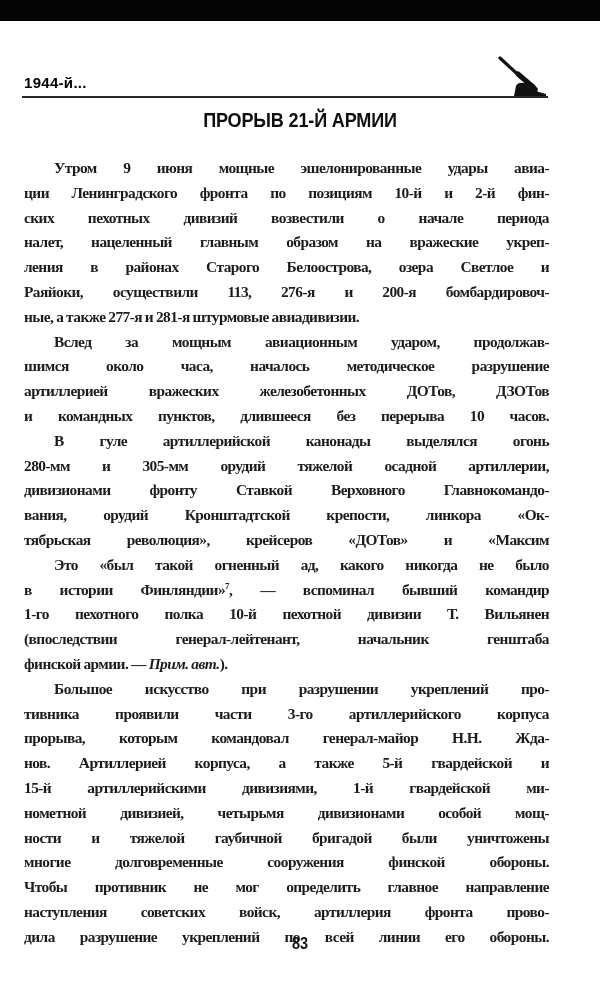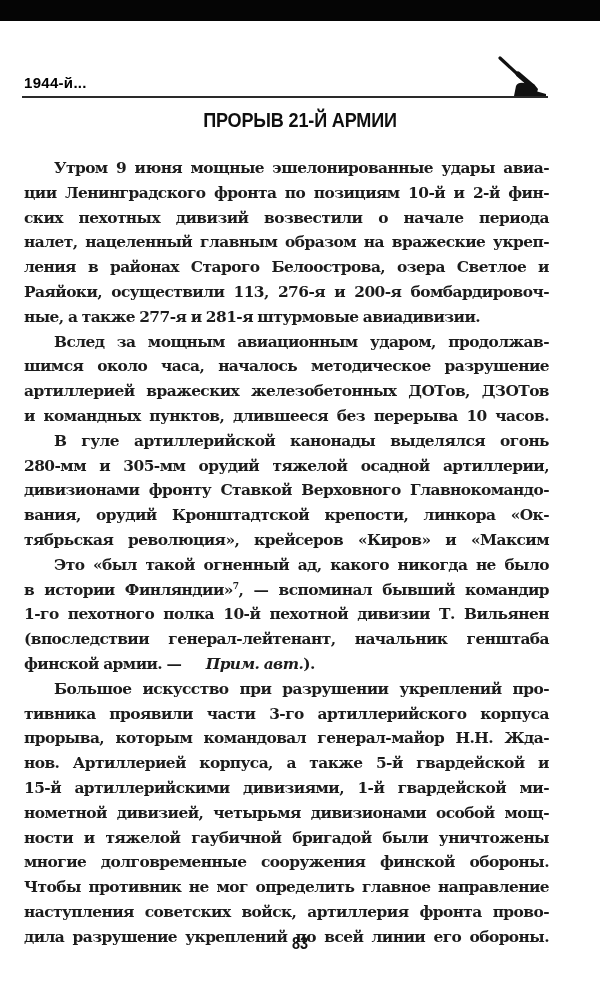--- a/index.html
+++ b/index.html
@@ -75,22 +75,22 @@
       white-space: nowrap;
       letter-spacing: -0.55px;
       word-spacing: -0.5px;
     }
     .line.last {
       text-align-last: left;
     }
     .line.indent {
       padding-left: 30px;
     }
-    .body-text p { text-indent: 0; }
-    .italic { font-style: italic; margin-left: 20px; }
+    .body-text p { text-indent: 0; font-family: Liberation Serif, serif; }
+    .italic { font-style: italic; }
     sup { font-size: 9px; line-height: 0; }
     .page-number {
       position: absolute;
       left: 0; top: 934px;
       width: 600px;
       text-align: center;
       font-family: "Liberation Sans", sans-serif;
       font-size: 17px;
       font-weight: bold;
       transform: scaleX(0.85);
@@ -130,21 +130,21 @@
     <span class="line indent">Вслед за мощным авиационным ударом, продолжав-</span>
     <span class="line">шимся около часа, началось методическое разрушение</span>
     <span class="line">артиллерией вражеских железобетонных ДОТов, ДЗОТов</span>
     <span class="line">и командных пунктов, длившееся без перерыва 10 часов.</span>
   </p>
   <p>
     <span class="line indent">В гуле артиллерийской канонады выделялся огонь</span>
     <span class="line">280-мм и 305-мм орудий тяжелой осадной артиллерии,</span>
     <span class="line">дивизионами фронту Ставкой Верховного Главнокомандо-</span>
     <span class="line">вания, орудий Кронштадтской крепости, линкора «Ок-</span>
-    <span class="line">тябрьская революция», крейсеров «Киров» и «Максим</span>
+    <span class="line">тябрьская революция», крейсеров «ДОТов» и «Максим</span>
   </p>
   <p>
     <span class="line indent">Это «был такой огненный ад, какого никогда не было</span>
     <span class="line"><span>в истории Финляндии»</span><sup>7</sup><span>, — вспоминал бывший командир</span></span>
     <span class="line">1-го пехотного полка 10-й пехотной дивизии Т. Вильянен</span>
     <span class="line">(впоследствии генерал-лейтенант, начальник генштаба</span>
     <span class="line last"><span>финской армии. — </span><span class="italic">Прим. авт.</span><span>).</span></span>
   </p>
   <p>
     <span class="line indent">Большое искусство при разрушении укреплений про-</span>

